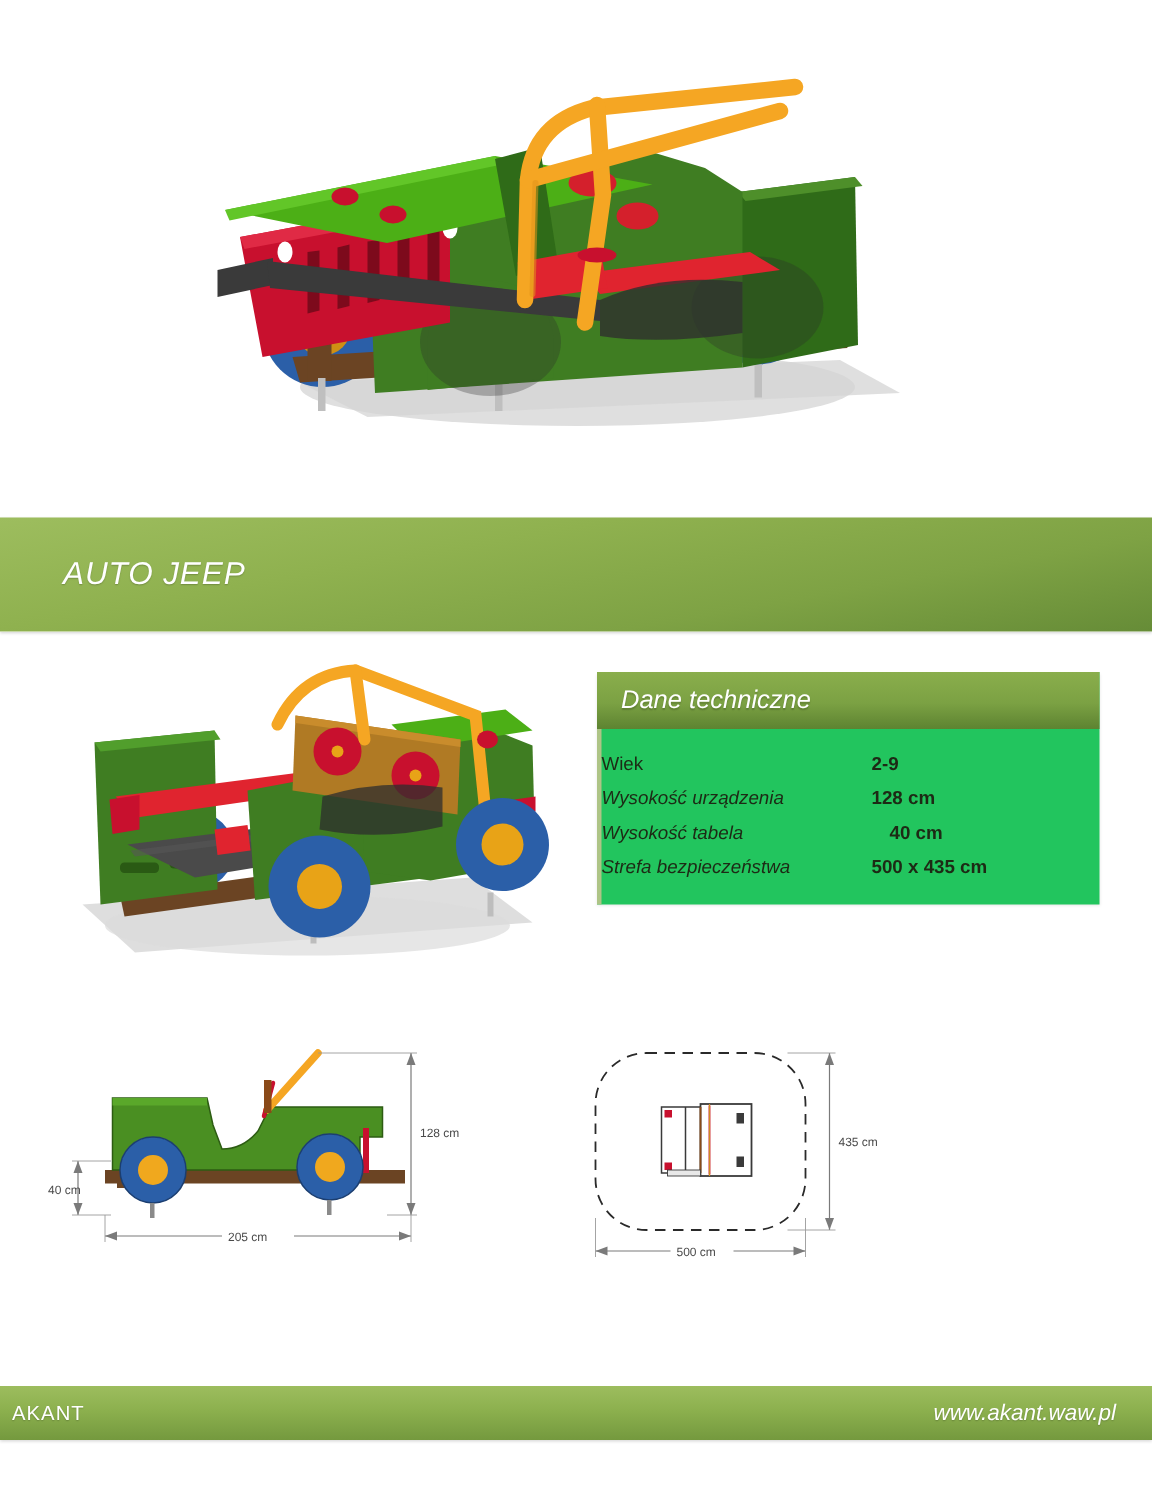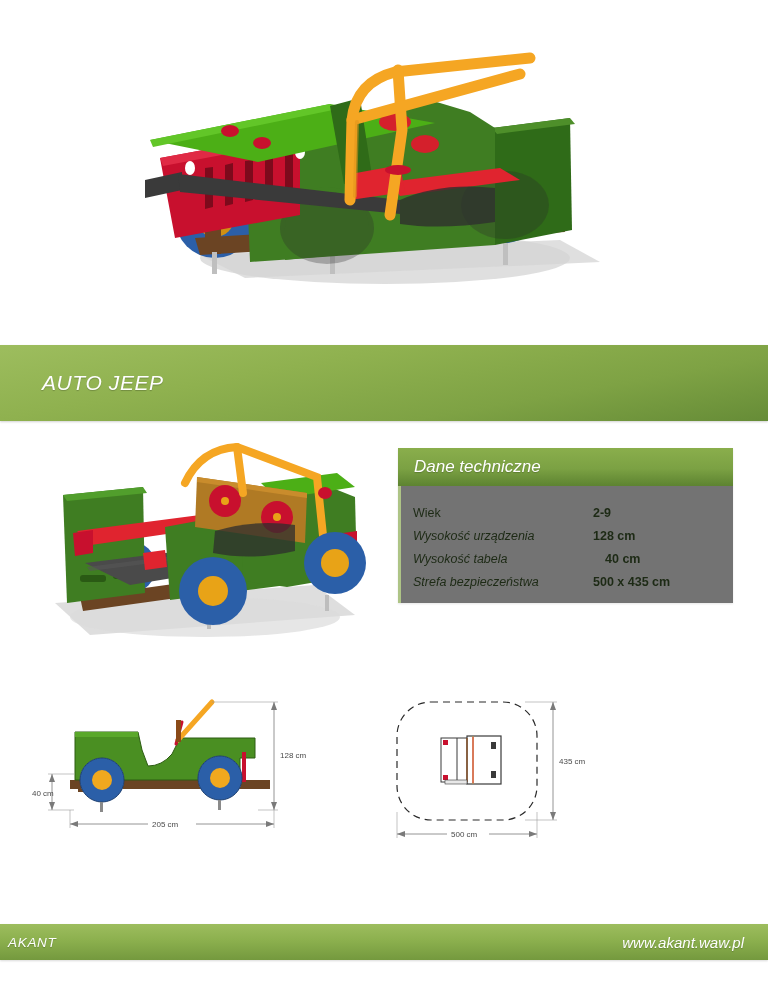--- a/index.html
+++ b/index.html
@@ -56,21 +56,21 @@
     width: 360px;
     height: 230px;
   }
 
   
   .spec-table {
     position: absolute;
     left: 398px;
     top: 448px;
     width: 335px;
-    background: #737373;
+    background: #22c55e;
     box-shadow: 0 1px 2px rgba(0,0,0,0.10);
   }
   .spec-table-header {
     height: 38px;
     background: linear-gradient(180deg, #8aae4c 0%, #7ba143 55%, #5d8331 100%);
     position: relative;
   }
   .spec-table-title {
     position: absolute;
     left: 16px;
@@ -81,23 +81,22 @@
     color: #ffffff;
     text-shadow: 0 1px 1px rgba(0,0,0,0.2);
     white-space: nowrap;
   }
   .spec-table-body {
     padding: 11px 0 14px 0;
     border-left: 3px solid #aec486;
   }
   .spec-row {
     display: flex;
-    align-items: flex-end;
+    align-items: center;
     height: 23px;
-    padding-left: 12px;
   }
   .spec-label {
     width: 180px;
     flex: 0 0 180px;
     font-size: 12.5px;
     font-style: italic;
     color: #1d2a15;
     white-space: nowrap;
   }
   .spec-row:first-child .spec-label {
@@ -139,21 +138,20 @@
     height: 36px;
     background: linear-gradient(180deg, #9dbd5e 0%, #8cb04e 45%, #74993e 100%);
     box-shadow: 0 1px 2px rgba(0,0,0,0.15);
   }
   .footer-left {
     position: absolute;
     left: 8px;
     top: 50%;
     transform: translateY(-50%);
     font-size: 13.5px;
-    font-style: italic;
     color: #ffffff;
     letter-spacing: 0.7px;
     text-shadow: 0 1px 1px rgba(0,0,0,0.2);
     white-space: nowrap;
     text-align: right;
   }
   .footer-right {
     position: absolute;
     right: 24px;
     top: 50%;

